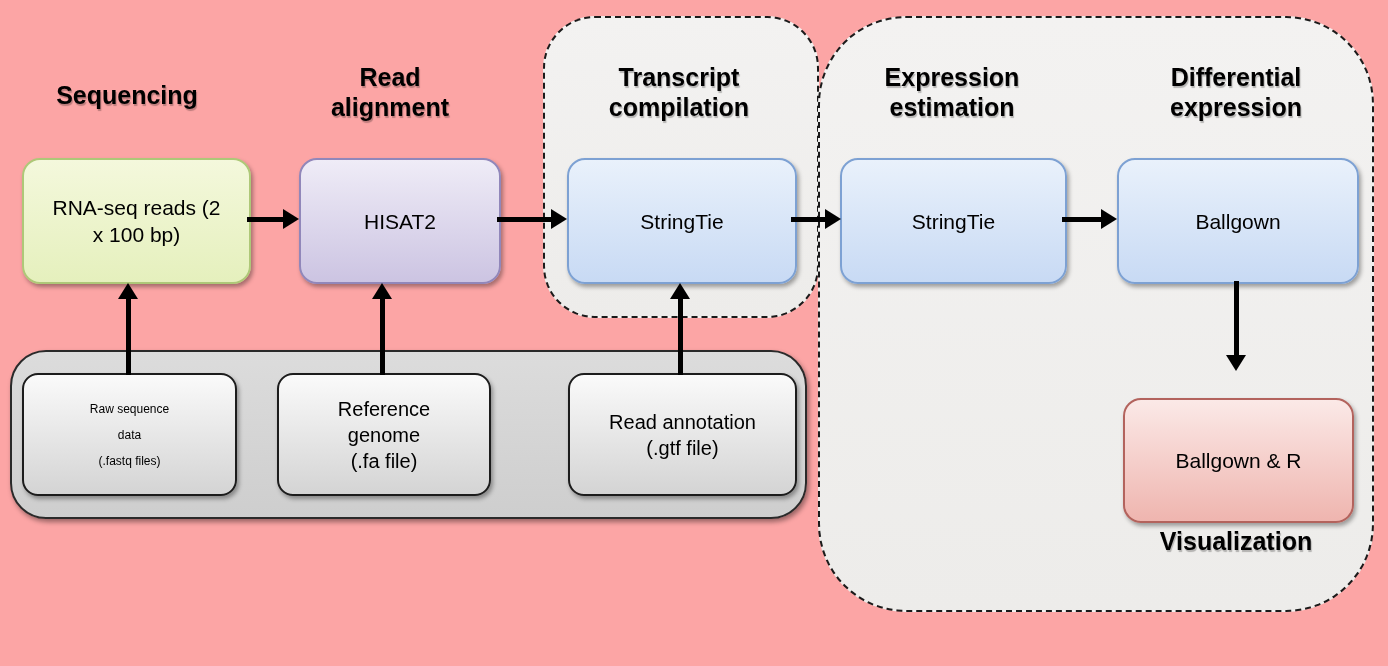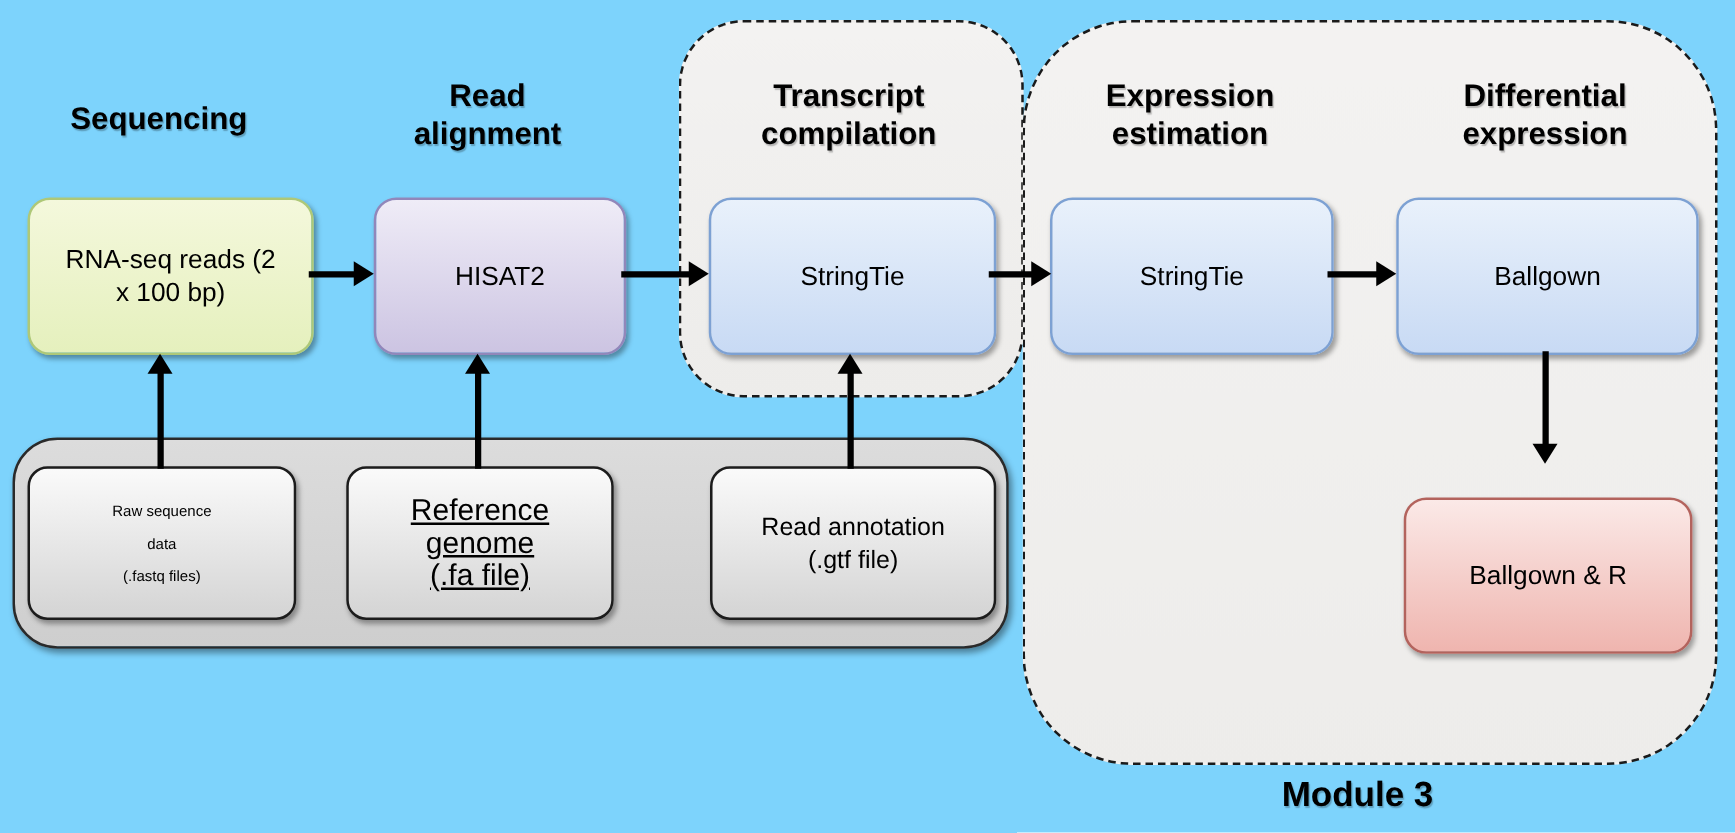--- a/index.html
+++ b/index.html
@@ -1,17 +1,17 @@
 <!DOCTYPE html>
 <html><head>
 <meta charset="utf-8">
 <style>
   html,body{margin:0;padding:0;background:#ffffff;}
   #canvas{
-    position:relative;width:1388px;height:666px;background:#7dd3fc;overflow:hidden;
+    position:relative;width:1388px;height:666px;background:#fca5a5;overflow:hidden;
     font-family:"Liberation Sans", sans-serif;color:#000;
   }
   
   .dashed-group{
     position:absolute;border:2.5px dashed #1a1a1a;
     background:linear-gradient(180deg,#f3f2f1 0%,#edecea 100%);
   }
   
   .heading{
     position:absolute;width:250px;text-align:center;font-weight:bold;
@@ -93,21 +93,21 @@
   </div>
   <div class="box box-pink" style="left:1123px;top:371px;width:227px;height:121px;">
     <span>Ballgown &amp; R</span>
   </div>
 
   <div class="box box-gray" style="left:22px;top:373px;width:211px;height:119px;font-size:12px;line-height:26px;">
     <span>Raw sequence
 data
 (.fastq files)</span>
   </div>
-  <div class="box box-gray" style="left:277px;top:373px;width:210px;height:119px;font-size:24px;line-height:26px;text-decoration:underline;">
+  <div class="box box-gray" style="left:277px;top:373px;width:210px;height:119px;font-size:20px;line-height:26px;">
     <span>Reference
 genome
 (.fa file)</span>
   </div>
   <div class="box box-gray" style="left:568px;top:373px;width:225px;height:119px;font-size:20px;line-height:26px;">
     <span>Read annotation
 (.gtf file)</span>
   </div>
 
   <div class="arrow arrow-h" style="left:247px;top:208px;width:52px;">
@@ -138,15 +138,15 @@
   <div class="arrow arrow-v arrow-up" style="left:669px;top:283px;height:92px;">
     <div class="shaft"></div>
     <div class="head"></div>
   </div>
 
   <div class="arrow arrow-v arrow-down" style="left:1225px;top:281px;height:90px;">
     <div class="shaft"></div>
     <div class="head"></div>
   </div>
 
-  <div class="big-label" style="left:961px;top:620px;font-size:28px;">Module 3</div>
+  <div class="big-label" style="left:1111px;top:527px;font-size:25px;">Visualization</div>
 
 </div>
 
 </body></html>

